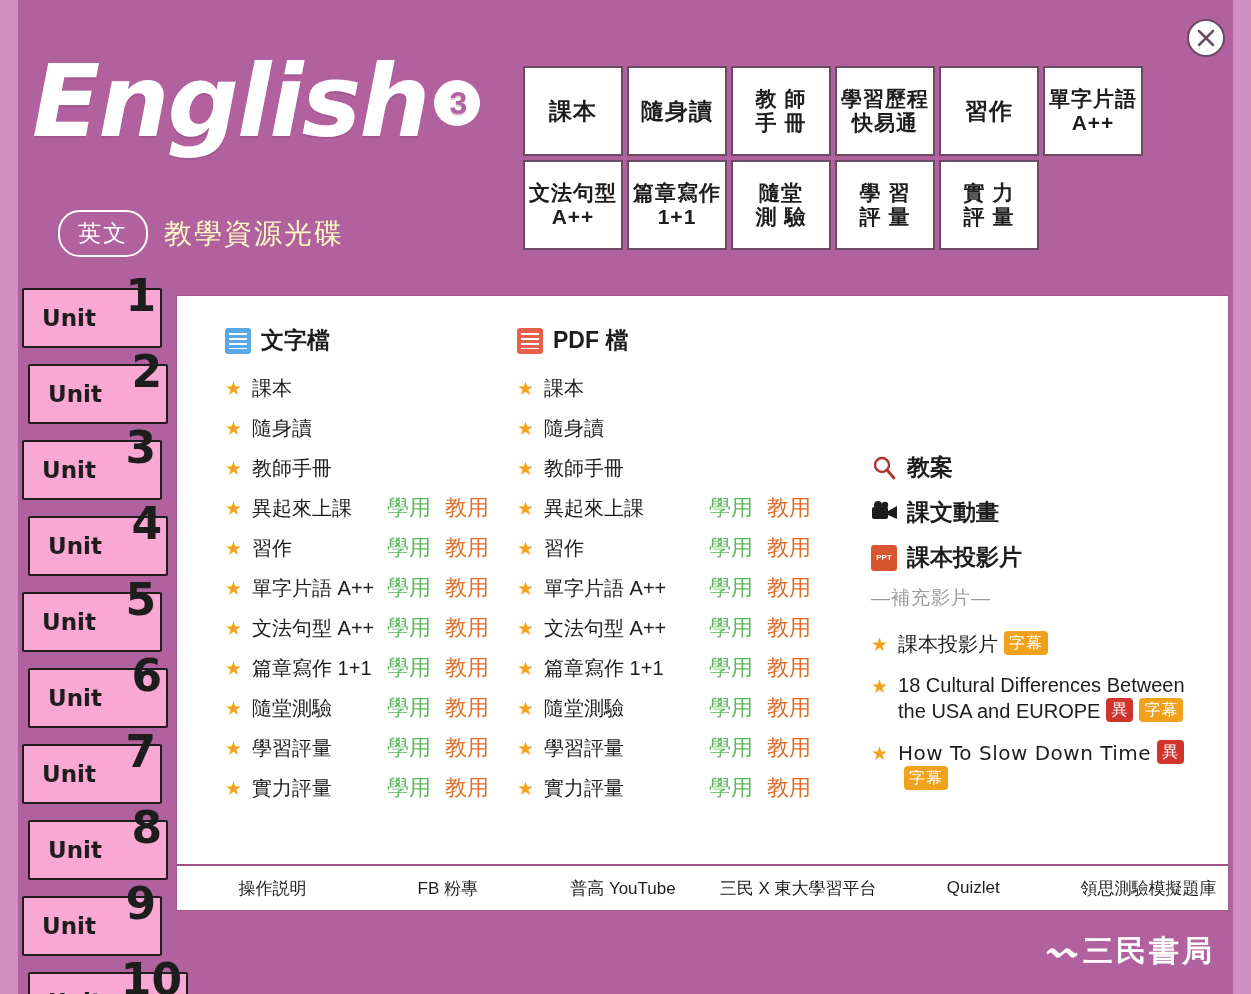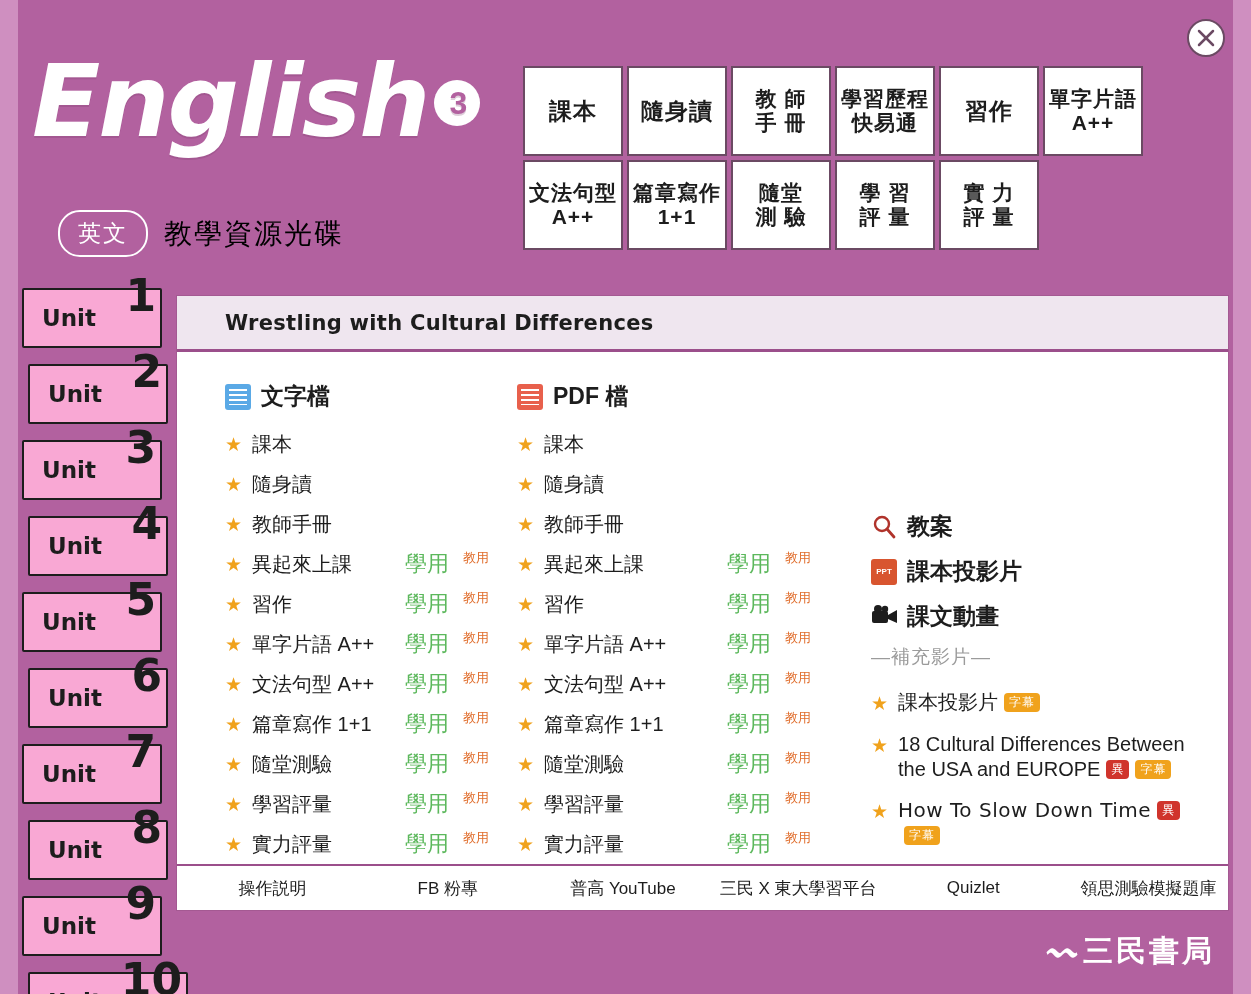--- a/index.html
+++ b/index.html
@@ -87,21 +87,21 @@
   }
   .subject-pill {
     border: 2px solid #ffffff;
     border-radius: 22px;
     color: #ffffff;
     font-size: 23px;
     padding: 6px 18px;
     letter-spacing: 2px;
   }
   .subtitle-text {
-    color: #000000;
+    color: #fef9c3;
     font-size: 28px;
     letter-spacing: 2px;
   }
 
   
   .topgrid {
     position: absolute;
     left: 523px; top: 66px;
     display: grid;
     grid-template-columns: repeat(6, 100px);
@@ -264,40 +264,40 @@
     flex: 0 0 auto;
   }
   .row .label { flex: 0 0 auto; }
   .tags {
     margin-left: auto;
     display: flex;
     gap: 14px;
     padding-right: 10px;
   }
   .tag-stu { color: #5cb85c; font-size: 22px; cursor: pointer; }
-  .tag-tea { color: #e06c2a; font-size: 13px; cursor: pointer; }
+  .tag-tea { color: #e06c2a; font-size: 22px; cursor: pointer; }
 
   .sep-label {
     color: #9b9b9b;
     font-size: 19px;
     margin: 10px 0 20px 0;
     letter-spacing: 1px;
   }
   .vrow {
     display: flex;
     align-items: flex-start;
     font-size: 20px;
     color: #1d1d1d;
     margin-bottom: 16px;
     line-height: 1.25;
   }
   .vrow .star { margin-top: 2px; }
   .badge {
     display: inline-block;
-    font-size: 12px;
+    font-size: 16px;
     color: #ffffff;
     background: #f0a21c;
     border-radius: 4px;
     padding: 2px 5px;
     vertical-align: 3px;
     margin-left: 6px;
     letter-spacing: 1px;
   }
   .badge.red { background: #d0342c; }
   .mono-en { font-family: "DejaVu Sans", sans-serif; letter-spacing: .5px; }
@@ -419,23 +419,20 @@
         <span class="u-label">Unit</span>
         <span class="u-num">9</span>
       </div>
       <div class="unit-tab wide" style="margin-left: 10px;">
         <span class="u-label">Unit</span>
         <span class="u-num">10</span>
       </div>
     </div>
 
   <div class="panel">
-    <div class="panel-header">
-      <div class="panel-title">Wrestling with Cultural Differences</div>
-    </div>
 
     <div class="panel-body">
 
       <div class="col col-a">
         <div class="col-head">
           <span class="ico ico-doc"></span>
           <span>文字檔</span>
         </div>
         <div id="list-text">
             <div class="row">
@@ -604,39 +601,39 @@
 
       <div class="col col-c">
         <div class="col-head">
           <span class="ico">
             <svg width="26" height="26" viewBox="0 0 26 26">
               <circle cx="11" cy="10" r="7" fill="none" stroke="#b0332b" stroke-width="2.4"></circle>
               <line x1="16" y1="15" x2="23" y2="23" stroke="#b0332b" stroke-width="2.8" stroke-linecap="round"></line>
             </svg>
           </span>
           <span>教案</span>
-        </div>
-
-        <div class="col-head second">
-          <span class="ico ico-ppt">PPT</span>
-          <span>課本投影片</span>
         </div>
 
         <div class="col-head second">
           <span class="ico">
             <svg width="28" height="22" viewBox="0 0 28 22">
               <rect x="1" y="7" width="16" height="12" rx="2" fill="#1d1d1d"></rect>
               <polygon points="17,11 26,6 26,19 17,15" fill="#1d1d1d"></polygon>
               <circle cx="7" cy="5" r="4" fill="#1d1d1d"></circle>
               <circle cx="14" cy="5" r="3.2" fill="#1d1d1d"></circle>
             </svg>
           </span>
           <span>課文動畫</span>
         </div>
 
+        <div class="col-head second">
+          <span class="ico ico-ppt">PPT</span>
+          <span>課本投影片</span>
+        </div>
+
         <div class="sep-label">—補充影片—</div>
 
         <div id="list-videos">
             <div class="vrow">
               <span class="star">★</span>
               <span><span>課本投影片</span><span class="badge">字幕</span></span>
             </div>
             <div class="vrow">
               <span class="star">★</span>
               <span><span>18 Cultural Differences Between the USA and EUROPE</span><span class="badge red">異</span><span class="badge">字幕</span></span>

